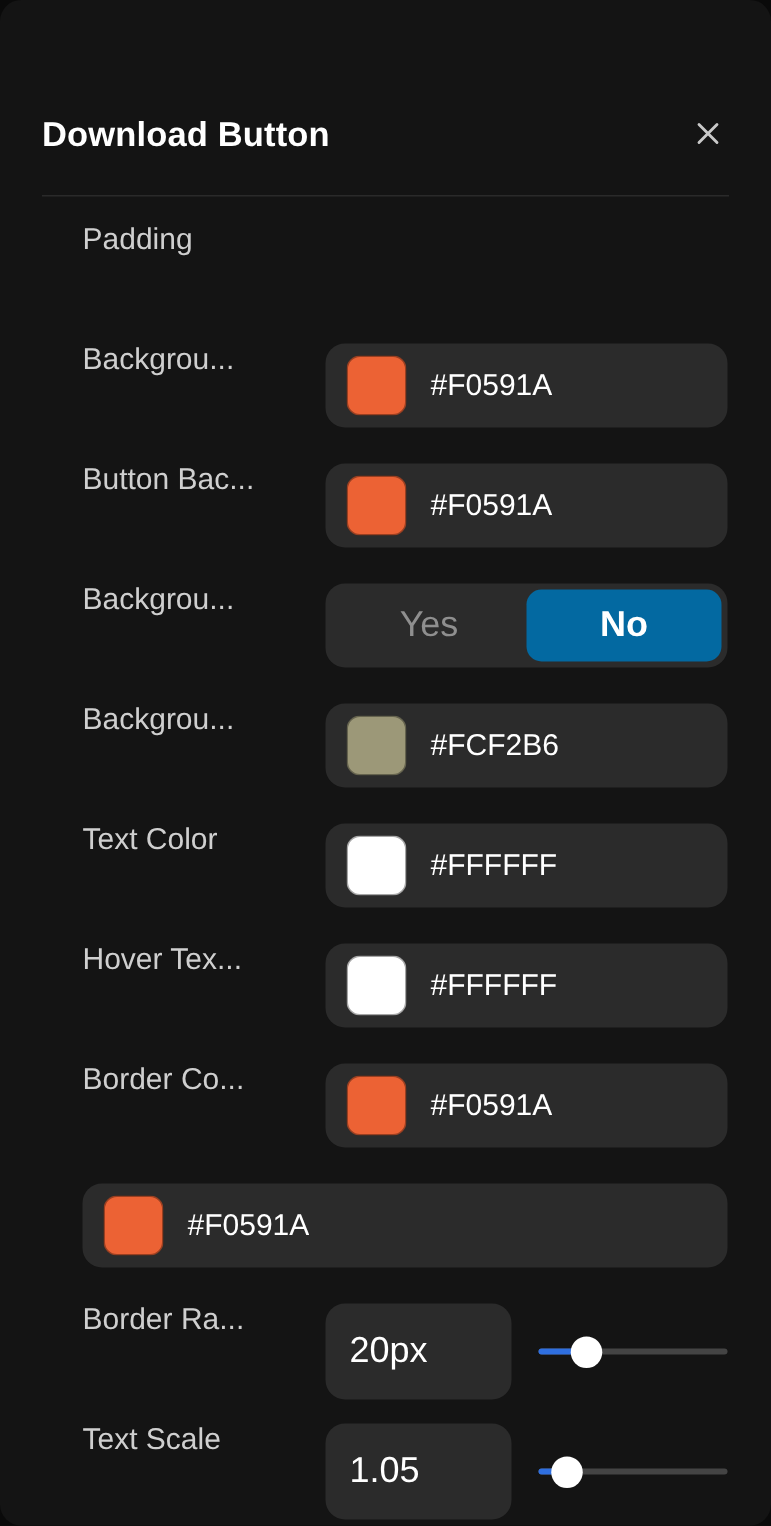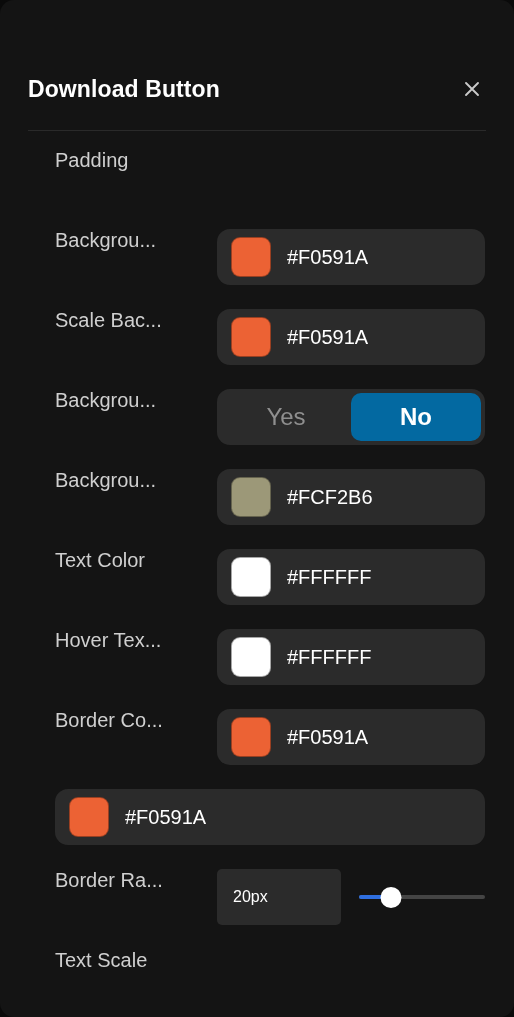--- a/index.html
+++ b/index.html
@@ -158,28 +158,28 @@
   .seg.active {
     background: #0369a1;
     color: #ffffff;
     font-weight: bold;
   }
 
   
   .small-input {
     width: 124px;
     flex: none;
-    height: 56px;
+    height: 64px;
     background: #2b2b2b;
-    border-radius: 5px;
+    border-radius: 13px;
     display: flex;
     align-items: center;
     padding: 0 16px;
     box-sizing: border-box;
-    font-size: 16px;
+    font-size: 24px;
     color: #ffffff;
     cursor: text;
   }
   .slider {
     flex: 1;
     height: 24px;
     margin-left: 18px;
     position: relative;
     display: flex;
     align-items: center;
@@ -245,21 +245,21 @@
       <div class="row-label">Backgrou...</div>
       <div class="row-control">
         <div class="field">
           <div class="swatch" style="background:#EC6234"></div>
           <div class="field-value">#F0591A</div>
         </div>
       </div>
     </div>
 
     <div class="row">
-      <div class="row-label">Scale Bac...</div>
+      <div class="row-label">Button Bac...</div>
       <div class="row-control">
         <div class="field">
           <div class="swatch" style="background:#EC6234"></div>
           <div class="field-value">#F0591A</div>
         </div>
       </div>
     </div>
 
     <div class="row">
       <div class="row-label">Backgrou...</div>
@@ -327,20 +327,28 @@
         <div class="slider">
           <div class="slider-track"></div>
           <div class="slider-fill" style="width:25%"></div>
           <div class="slider-knob" style="left:25%"></div>
         </div>
       </div>
     </div>
 
     <div class="row">
       <div class="row-label">Text Scale</div>
+      <div class="row-control">
+        <div class="small-input">1.05</div>
+        <div class="slider">
+          <div class="slider-track"></div>
+          <div class="slider-fill" style="width:15%"></div>
+          <div class="slider-knob" style="left:15%"></div>
+        </div>
+      </div>
     </div>
 
     <div class="row-clipped">
       <div class="row-label"></div>
       <div class="row-control">
         <div class="small-input"></div>
       </div>
     </div>
 
   </div>

